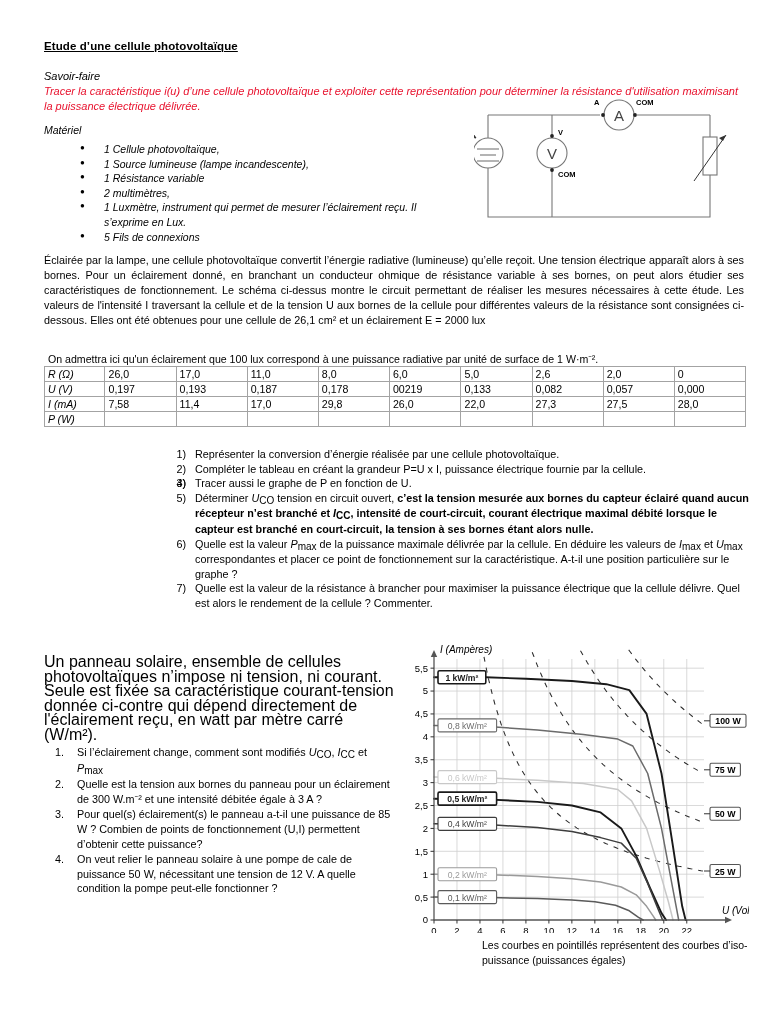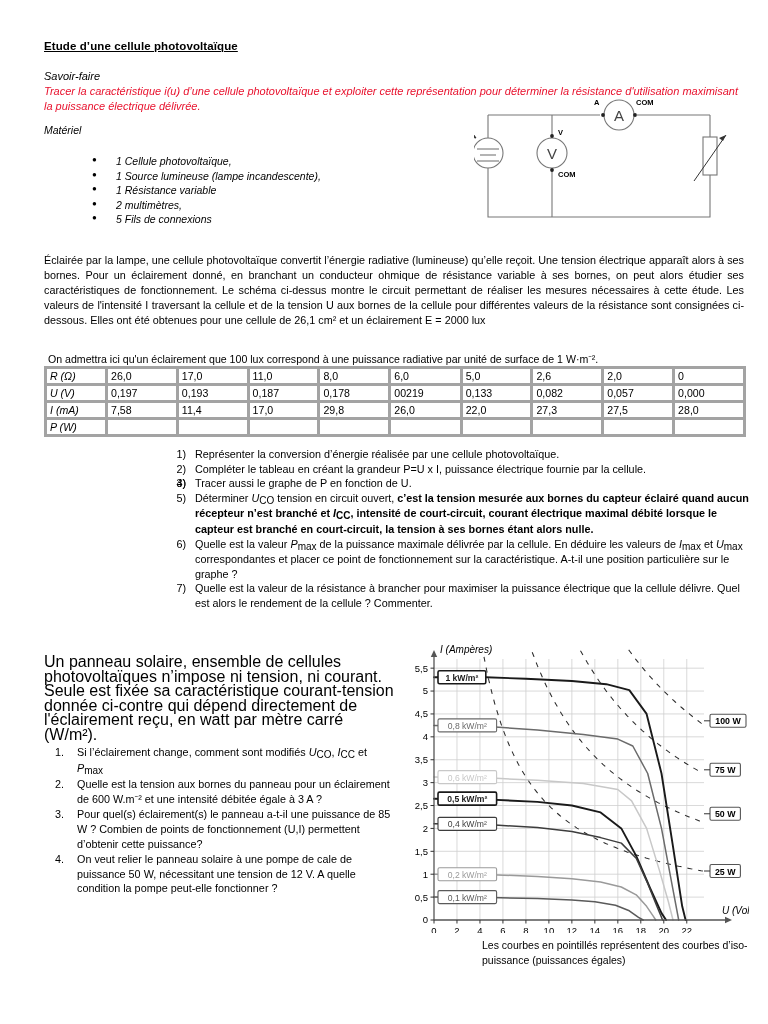--- a/index.html
+++ b/index.html
@@ -5,30 +5,30 @@
   html,body{margin:0;padding:0;background:#fff;}
   body{width:768px;height:1024px;position:relative;font-family:"Liberation Sans",sans-serif;color:#000;}
   .page{position:absolute;left:0;top:0;width:749px;height:1024px;overflow:hidden;}
 
   .title{position:absolute;left:44px;top:40px;font-size:11.5px;font-weight:bold;text-decoration:underline;letter-spacing:.1px;}
 
   .savoir-label{position:absolute;left:44px;top:70px;font-size:11px;font-style:italic;}
   .savoir-text{position:absolute;left:44px;top:84px;width:700px;font-size:11px;font-style:italic;color:#e8112d;line-height:15px;}
 
   .materiel-label{position:absolute;left:44px;top:124px;font-size:10.5px;font-style:italic;}
-  .materiel-list{position:absolute;left:44px;top:138px;width:380px;font-size:10.5px;font-style:italic;line-height:14.6px;margin:16px;padding:0;list-style:none;}
+  .materiel-list{position:absolute;left:44px;top:138px;width:380px;font-size:10.5px;font-style:italic;line-height:14.6px;margin:4px;padding:0;list-style:none;}
   .materiel-list li{position:relative;padding-left:56px;}
   .materiel-list li:before{content:"\25CF";position:absolute;left:32px;top:-1px;font-size:8px;font-style:normal;}
 
   .para{position:absolute;left:44px;top:253px;width:700px;font-size:10.8px;line-height:15px;text-align:justify;}
 
   .admettra{position:absolute;left:48px;top:352px;width:700px;font-size:10.6px;}
 
   .tbl{position:absolute;left:44px;top:366px;width:702px;border-collapse:collapse;font-size:10.6px;}
-  .tbl td{border:3px solid #a3a3a3;height:14px;padding:0 3px;line-height:14px;white-space:nowrap;}
+  .tbl td{border:1px solid #a3a3a3;height:14px;padding:0 3px;line-height:14px;white-space:nowrap;}
   .tbl td.hdr{width:58px;font-style:italic;}
   .tbl tr td:not(.hdr){width:71px;}
 
   .qlist{position:absolute;left:160px;top:447px;width:590px;font-size:10.8px;line-height:14.6px;margin:0;padding:0;list-style:none;}
   .qlist li{position:relative;padding-left:35px;margin-bottom:0px;}
   .qlist li .num{position:absolute;left:0px;top:0;width:26px;text-align:right;}
   .qlist b{font-weight:bold;}
 
   .leftblock{position:absolute;left:44px;top:655px;width:350px;font-size:16px;line-height:14.6px;}
   .leftlist{position:absolute;left:44px;top:745px;width:350px;font-size:10.8px;line-height:14.6px;margin:0;padding:0;list-style:none;}
@@ -52,20 +52,21 @@
 
   <div class="savoir-label">Savoir-faire</div>
   <div class="savoir-text">Tracer la caractéristique i(u) d’une cellule photovoltaïque et exploiter cette représentation pour déterminer la résistance d'utilisation maximisant la puissance électrique délivrée.</div>
 
   <div class="materiel-label">Matériel</div>
   <ul class="materiel-list">
     <li><span>1 Cellule photovoltaïque,</span></li>
     <li><span>1 Source lumineuse (lampe incandescente),</span></li>
     <li><span>1 Résistance variable</span></li>
     <li><span>2 multimètres,</span></li>
+    <li><span>1 Luxmètre, instrument qui permet de mesurer l’éclairement reçu. Il s’exprime en Lux.</span></li>
     <li><span>5 Fils de connexions</span></li>
   </ul>
 
   <div class="circuit">
     <svg width="276" height="140" viewBox="0 0 276 140">
       <g stroke="#777" stroke-width="1.1" fill="none">
 
         <path d="M14 20 L126 20"></path>
         <path d="M163 20 L236 20"></path>
         <path d="M14 20 L14 122 L236 122 L236 20"></path>
@@ -176,21 +177,21 @@
     <li><span class="num">4)</span><span>Tracer aussi le graphe de P en fonction de U.</span></li>
     <li><span class="num">5)</span><span id="q5">Déterminer <span class="i">U</span><sub>CO</sub> tension en circuit ouvert, <b>c’est la tension mesurée aux bornes du capteur éclairé quand aucun récepteur n’est branché et <span class="i">I</span><sub>CC</sub>, intensité de court-circuit, courant électrique maximal débité lorsque le capteur est branché en court-circuit, la tension à ses bornes étant alors nulle.</b></span></li>
     <li><span class="num">6)</span><span id="q6">Quelle est la valeur <span class="i">P</span><sub>max</sub> de la puissance maximale délivrée par la cellule. En déduire les valeurs de <span class="i">I</span><sub>max</sub> et <span class="i">U</span><sub>max</sub> correspondantes et placer ce point de fonctionnement sur la caractéristique. A-t-il une position particulière sur le graphe ?</span></li>
     <li><span class="num">7)</span><span>Quelle est la valeur de la résistance à brancher pour maximiser la puissance électrique que la cellule délivre. Quel est alors le rendement de la cellule ? Commenter.</span></li>
   </ul>
 
   <div class="leftblock">Un panneau solaire, ensemble de cellules photovoltaïques n’impose ni tension, ni courant. Seule est fixée sa caractéristique courant-tension donnée ci-contre qui dépend directement de l'éclairement reçu, en watt par mètre carré (W/m²).</div>
 
   <ul class="leftlist">
     <li><span class="num">1.</span><span id="pq1">Si l’éclairement change, comment sont modifiés <span class="i">U</span><sub>CO</sub>, <span class="i">I</span><sub>CC</sub> et <span class="i">P</span><sub>max</sub></span></li>
-    <li><span class="num">2.</span><span>Quelle est la tension aux bornes du panneau pour un éclairement de 600 W.m⁻² et une intensité débitée égale à 3 A ?</span></li>
+    <li><span class="num">2.</span><span>Quelle est la tension aux bornes du panneau pour un éclairement de 300 W.m⁻² et une intensité débitée égale à 3 A ?</span></li>
     <li><span class="num">3.</span><span>Pour quel(s) éclairement(s) le panneau a-t-il une puissance de 85 W ? Combien de points de fonctionnement (U,I) permettent d’obtenir cette puissance?</span></li>
     <li><span class="num">4.</span><span>On veut relier le panneau solaire à une pompe de cale de puissance 50 W, nécessitant une tension de 12 V. A quelle condition la pompe peut-elle fonctionner ?</span></li>
   </ul>
 
   <div class="chartwrap">
     <svg id="chartsvg" width="356" height="290" viewBox="0 0 356 290">
         <line x1="52.97872340425532" y1="16" x2="52.97872340425532" y2="277" stroke="#cfcfcf" stroke-width="0.8"></line>
         <line x1="75.95744680851064" y1="16" x2="75.95744680851064" y2="277" stroke="#cfcfcf" stroke-width="0.8"></line>
         <line x1="98.93617021276596" y1="16" x2="98.93617021276596" y2="277" stroke="#cfcfcf" stroke-width="0.8"></line>
         <line x1="121.91489361702128" y1="16" x2="121.91489361702128" y2="277" stroke="#cfcfcf" stroke-width="0.8"></line>

